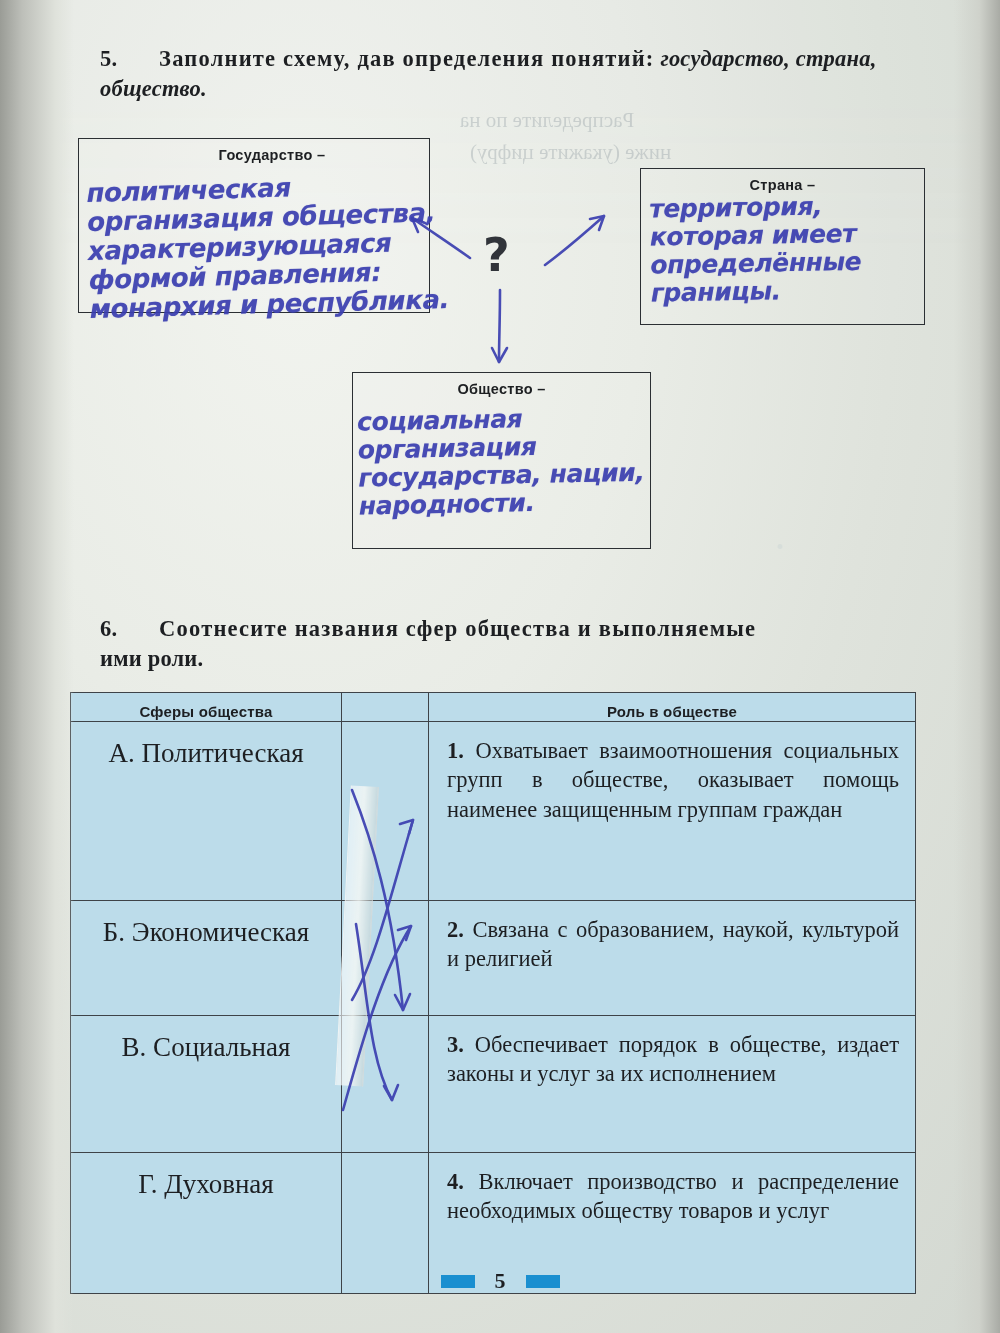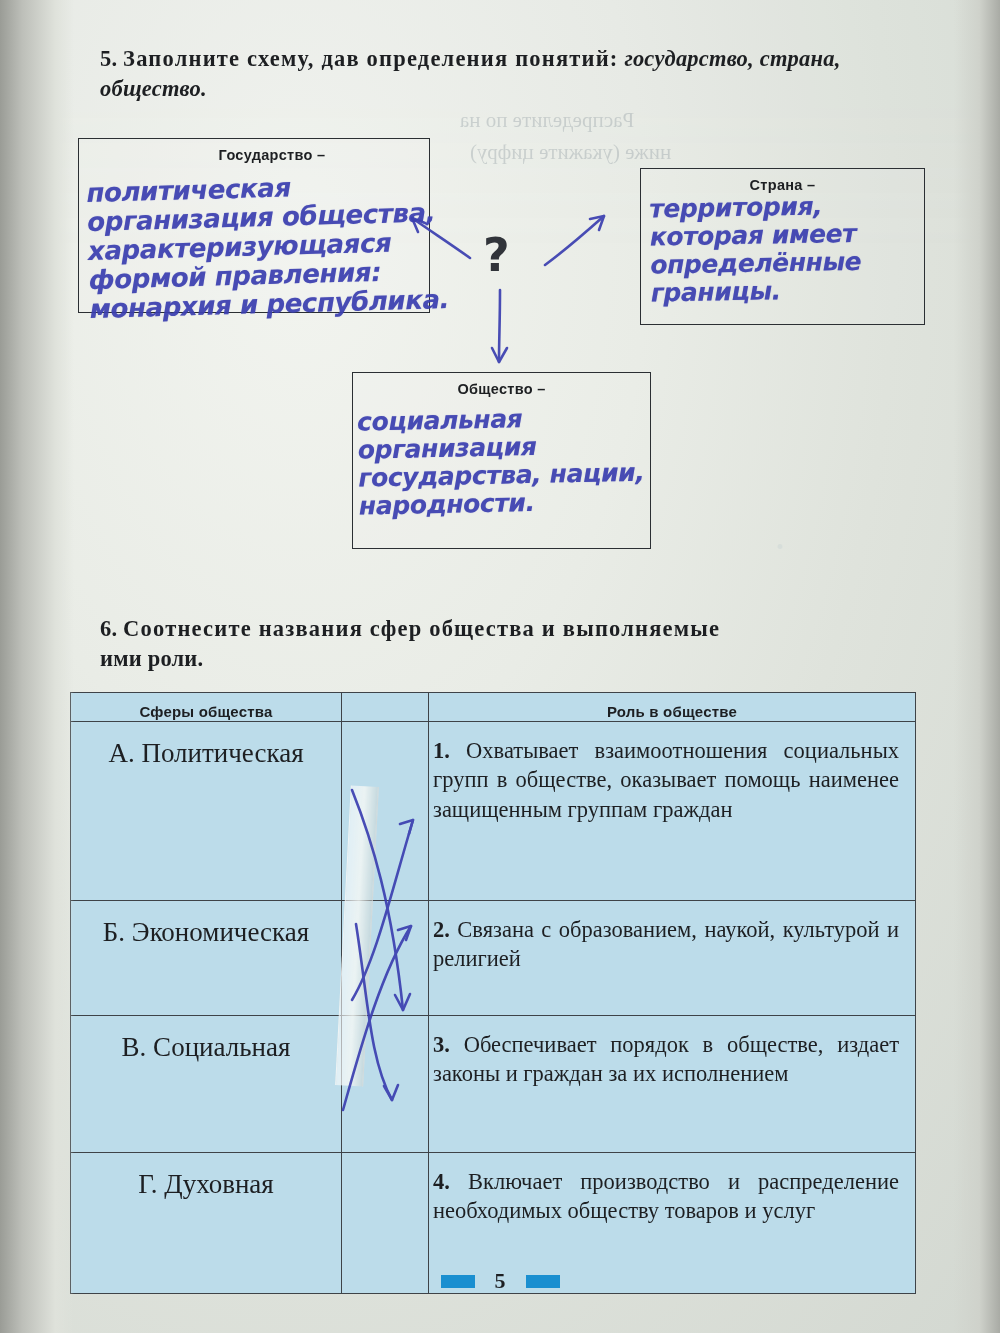--- a/index.html
+++ b/index.html
@@ -63,21 +63,21 @@
   .task-heading {
     position: absolute;
     font-weight: bold;
     font-size: 22.5px;
     line-height: 1.33;
     letter-spacing: .2px;
   }
   .task-heading .ital { font-style: italic; }
   #task5-heading { left: 100px; top: 44px; width: 815px; }
   #task6-heading { left: 100px; top: 614px; width: 830px; }
-  .sp-wide { letter-spacing: 1.2px; }
+  .sp-wide { letter-spacing: 1.2px; margin-left: 36px; }
 
   
   .box {
     position: absolute;
     border: 1.5px solid #2b2f33;
     background: rgba(255,255,255,0.06);
   }
   .box-title {
     text-align: center;
     font-family: "Liberation Sans", sans-serif;
@@ -143,21 +143,21 @@
   .col-b { width: auto; }
   .cell-left {
     font-size: 27px;
     text-align: center;
     padding: 16px 8px 10px;
     white-space: nowrap;
   }
   .cell-right {
     font-size: 22.5px;
     line-height: 1.30;
-    padding: 14px 16px 14px 4px;
+    padding: 14px 16px 14px 18px;
     text-align: justify;
     text-align-last: left;
   }
   .cell-right .num { font-weight: bold; }
   .cell-mid { background: #bcdcea; }
   .r1 td { height: 150px; }
   .r2 td { height: 86px; margin-left: 9px; }
   .r3 td { height: 108px; margin-left: 36px; }
   .r4 td { height: 112px; }
 
@@ -259,21 +259,21 @@
           <td class="cell-right">
             <span class="num">2.</span>
             <span>Связана с образованием, наукой, культурой и религией</span>
           </td>
         </tr>
         <tr class="r3">
           <td class="cell-left">В. Социальная</td>
           <td class="cell-mid"></td>
           <td class="cell-right">
             <span class="num">3.</span>
-            <span>Обеспечивает порядок в обществе, издает законы и граждан за их исполнением</span>
+            <span>Обеспечивает порядок в обществе, издает законы и услуг за их исполнением</span>
           </td>
         </tr>
         <tr class="r4">
           <td class="cell-left">Г. Духовная</td>
           <td class="cell-mid"></td>
           <td class="cell-right">
             <span class="num">4.</span>
             <span>Включает производство и распределение необходимых обществу товаров и услуг</span>
           </td>
         </tr>

